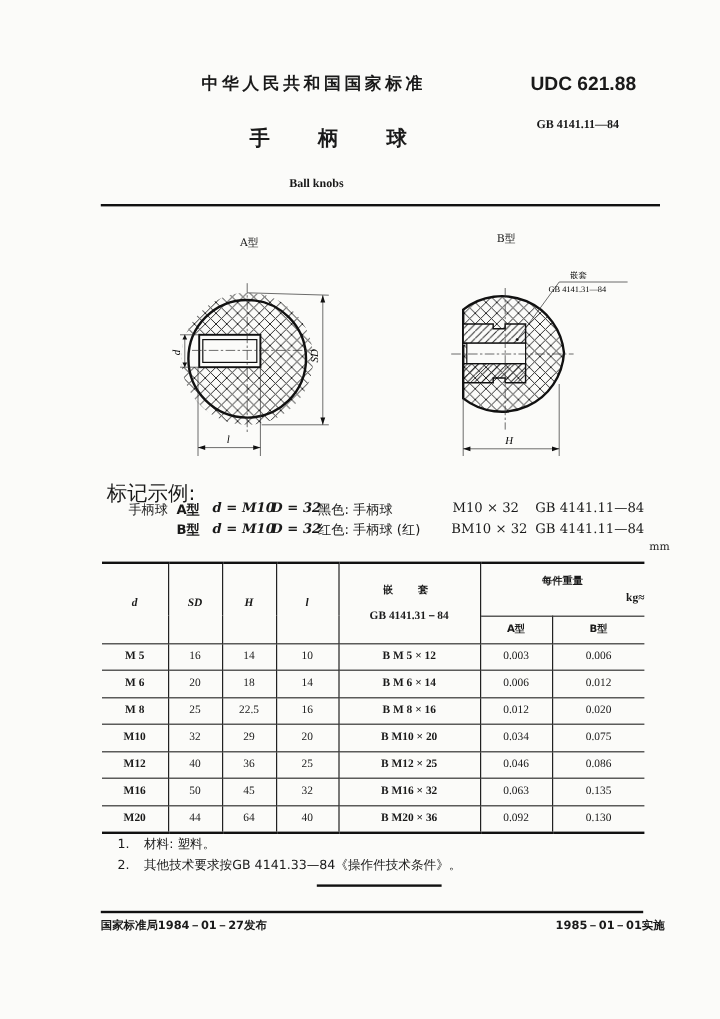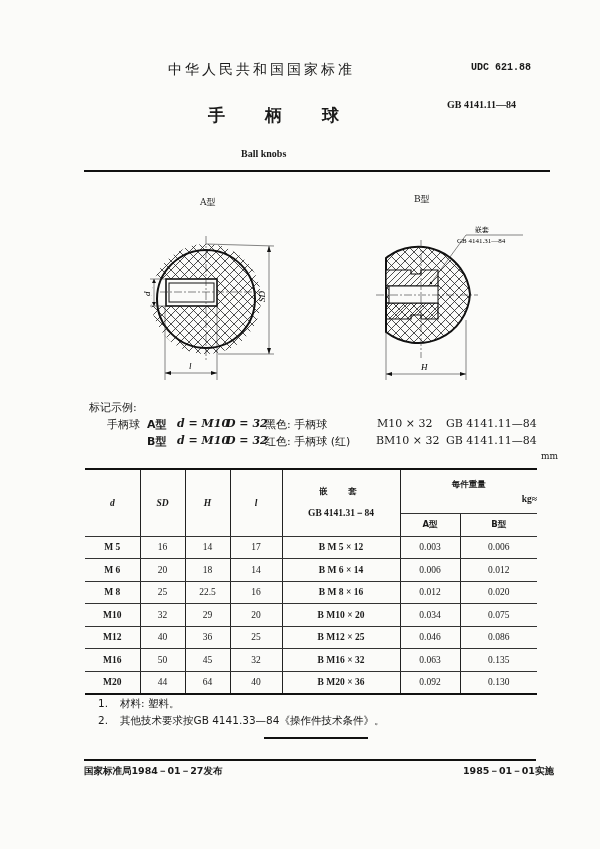--- a/index.html
+++ b/index.html
@@ -2,32 +2,32 @@
 <html><head>
   <meta charset="utf-8">
   <style>
     html, body { margin: 0; padding: 0; }
     body {
       width: 600px; height: 849px; position: relative; overflow: hidden;
       background: #fbfbf9; color: #1a1a1a;
       font-family: "DejaVu Serif", "Liberation Serif", serif;
     }
     .abs { position: absolute; }
-    .hdr-std { left: 168px; top: 61px; font-size: 14px; font-weight: normal; letter-spacing: 3px; font-family: "DejaVu Sans", sans-serif; }
-    .hdr-udc { left: 471px; top: 62px; font-size: 10px; font-weight: bold; font-family: Liberation Mono, monospace; }
+    .hdr-std { left: 168px; top: 61px; font-size: 14px; font-weight: bold; letter-spacing: 3px; font-family: "DejaVu Sans", sans-serif; }
+    .hdr-udc { left: 442px; top: 62px; font-size: 16px; font-weight: bold; font-family: Liberation Sans, sans-serif; }
     .hdr-gb { left: 447px; top: 99px; font-size: 10px; font-weight: bold; font-family: "Liberation Serif", serif; }
     .title-cn { left: 208px; top: 104px; font-size: 17px; font-weight: bold; letter-spacing: 40px; font-family: "DejaVu Sans", sans-serif; }
     .title-en { left: 241px; top: 148px; font-size: 10px; font-weight: bold; font-family: "Liberation Serif", serif; }
     .rule-top { left: 84px; top: 170px; width: 466px; height: 2px; background: #111; }
 
     .lbl-a { left: 200px; top: 196px; font-size: 9px; }
     .lbl-b { left: 414px; top: 193px; font-size: 9px; }
     svg text { font-family: "Liberation Serif", serif; }
 
-    .mark-title { left: 89px; top: 400px; font-size: 11px; font-family: "DejaVu Sans", sans-serif; }
+    .mark-title { left: 89px; top: 400px; font-size: 17px; font-family: "DejaVu Sans", sans-serif; }
     .mark-row { font-size: 11px; white-space: nowrap; }
     .mark-row span { position: absolute; }
     .unit { left: 541px; top: 451px; font-size: 9px; }
 
     table.spec {
       position: absolute; left: 85px; top: 468px; width: 452px;
       border-collapse: collapse; font-size: 9.5px;
       font-family: "Liberation Serif", serif;
     }
     table.spec td, table.spec th {
@@ -197,21 +197,21 @@
     <tr style="height:23px;">
       <th class="cnf hdc">A型</th>
       <th class="cnf hdc">B型</th>
     </tr>
   </thead>
   <tbody>
     <tr>
       <td class="dcol">M 5</td>
       <td>16</td>
       <td>14</td>
-      <td>17</td>
+      <td>10</td>
       <td class="dcol">B M 5 × 12</td>
       <td>0.003</td>
       <td>0.006</td>
     </tr>
     <tr>
       <td class="dcol">M 6</td>
       <td>20</td>
       <td>18</td>
       <td>14</td>
       <td class="dcol">B M 6 × 14</td>

